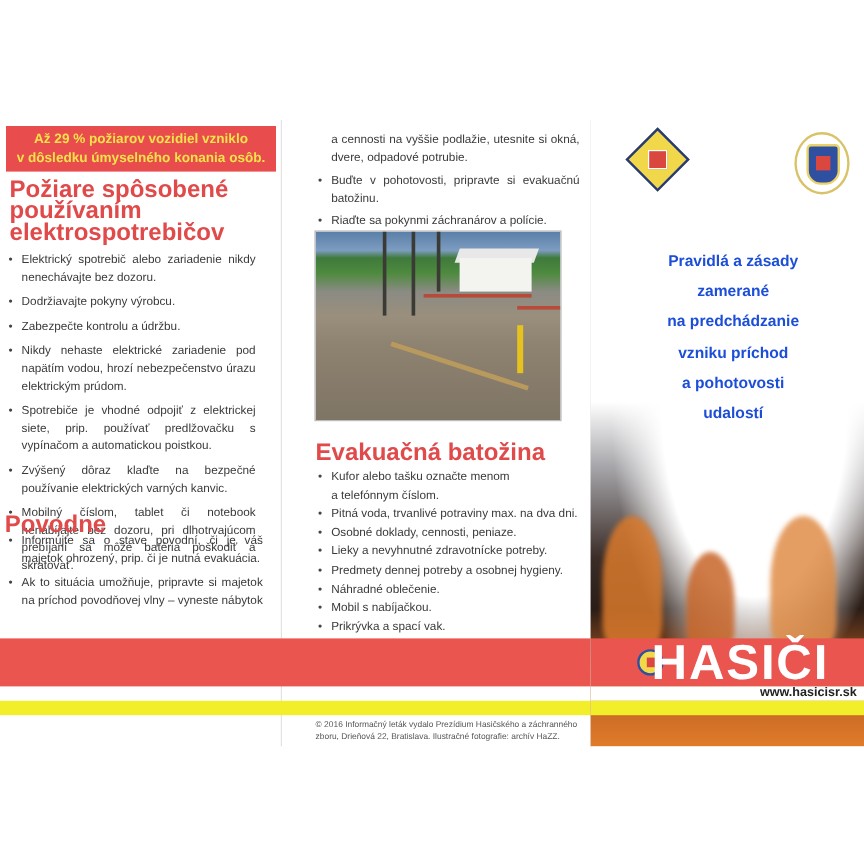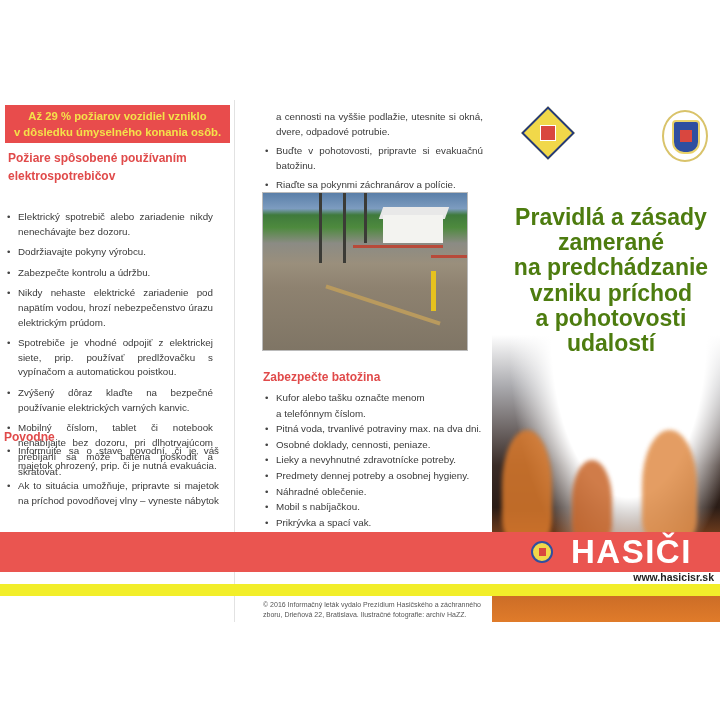--- a/index.html
+++ b/index.html
@@ -3,21 +3,21 @@
 <meta charset="utf-8">
 <style>
   html,body{margin:0;padding:0;background:#fff;}
   body{width:720px;height:720px;position:relative;overflow:hidden;font-family:"Liberation Sans",sans-serif;color:#333;}
   .flyer{position:absolute;left:0;top:100px;width:708px;height:522px;}
   .panel{position:absolute;top:0;height:522px;}
   .p1{left:0;width:234px;}
   .p3{left:492px;width:228px;overflow:hidden;}
   .fold{position:absolute;top:0;width:1px;height:522px;background:#e2e2e2;}
   .callout{position:absolute;left:5px;top:5px;width:225px;height:38px;background:#e84c4c;color:#f4e24a;font-weight:bold;font-size:11.3px;text-align:center;line-height:16px;padding-top:3px;box-sizing:border-box;}
-  .h2{color:#e04a4a;font-weight:bold;font-size:12px;line-height:18px;position:absolute;}
+  .h2{color:#e04a4a;font-weight:bold;font-size:20px;line-height:18px;position:absolute;}
   ul{list-style:none;margin:0;padding:0;position:absolute;}
   ul li{position:relative;padding-left:13px;font-size:9.8px;line-height:14.6px;color:#3a3a3a;}
   ul li::before{content:"•";position:absolute;left:2px;top:0;color:#444;}
   .list1{left:5px;top:110px;width:208px;}
   .list1 li{margin-bottom:6px;text-align:justify;}
   .list2{left:5px;top:344px;width:214px;}
   .list2 li{margin-bottom:6px;text-align:justify;}
   .list3{left:263px;top:10px;width:220px;}
   .list3 li{margin-bottom:5px;text-align:justify;}
   .list3 li.cont::before{content:"";}
@@ -37,25 +37,25 @@
   .yellowband{position:absolute;left:0;top:484px;width:492px;height:12px;background:#f2ee2a;}
   .cover{position:absolute;left:0;top:0;width:228px;height:522px;
     background:radial-gradient(ellipse at 60% 45%,#ffffff 0%,#ffffff 40%,rgba(255,255,255,0) 62%),
       linear-gradient(180deg,#ffffff 0%,#ffffff 45%,#a9a9ad 55%,#3a2c27 70%,#2a1c16 78%,#b05a22 88%,#e07b2a 100%);}
   .flame{position:absolute;border-radius:50% 50% 20% 20%;filter:blur(2px);opacity:.85;}
   .logo1{position:absolute;left:37px;top:14px;width:34px;height:34px;background:#f1d84a;border:2px solid #243a7a;transform:rotate(45deg);}
   .logo1 .inner{position:absolute;left:9px;top:9px;width:14px;height:14px;background:#d9473f;transform:rotate(-45deg);border:1px solid #fff;}
   .logo2{position:absolute;left:180px;top:20px;width:24px;height:30px;background:#2f4fa0;border-radius:4px 4px 12px 12px;border:2px solid #e9d26a;}
   .logo2 .inner{position:absolute;left:6px;top:8px;width:12px;height:12px;background:#d9473f;}
   .logo2-ring{position:absolute;left:170px;top:10px;width:46px;height:52px;border:2px solid #d9c36a;border-radius:50%;box-sizing:border-box;}
-  .title{position:absolute;left:10px;top:105px;width:218px;text-align:center;color:#4d7c0f;font-weight:bold;font-size:23px;line-height:25.2px;}
+  .title{position:absolute;left:10px;top:105px;width:218px;text-align:center;color:#1d4ed8;font-weight:bold;font-size:13px;line-height:25.2px;}
   .hasici-band{position:absolute;left:0;top:432px;width:228px;height:40px;background:#ea5550;}
   .badge{position:absolute;left:39px;top:441px;width:22px;height:22px;border-radius:50%;background:#f1d84a;border:2px solid #2f4fa0;box-sizing:border-box;}
   .badge .inner{position:absolute;left:6px;top:5px;width:7px;height:8px;background:#d9473f;}
-  .hasici{position:absolute;left:79px;top:432px;color:#fff;font-weight:bold;font-size:33px;line-height:40px;letter-spacing:1.5px;}
+  .hasici{position:absolute;left:51px;top:432px;color:#fff;font-weight:bold;font-size:41px;line-height:40px;letter-spacing:1.5px;}
   .url-band{position:absolute;left:0;top:472px;width:228px;height:12px;background:#fff;}
   .url{position:absolute;right:6px;top:471px;font-size:10.5px;font-weight:bold;color:#222;}
   .cover-yellow{position:absolute;left:0;top:484px;width:228px;height:12px;background:#f2ee2a;}
 </style>
 </head>
 <body>
 
 <div class="flyer">
 
   <div class="panel p1">
@@ -96,21 +96,21 @@
     <div class="house"></div>
     <div class="pole" style="left:56px;"></div>
     <div class="pole" style="left:80px;"></div>
     <div class="pole" style="left:101px;height:50px;"></div>
     <div class="rail" style="left:90px;top:52px;width:90px;"></div>
     <div class="rail" style="left:168px;top:62px;width:36px;"></div>
     <div class="ypost" style="left:168px;top:78px;"></div>
     <div class="debris"></div>
   </div>
 
-  <div class="h2" style="left:263px;top:268px;">Zabezpečte batožina</div>
+  <div class="h2" style="left:263px;top:268px;">Evakuačná batožina</div>
   <ul class="list4">
     <li>Kufor alebo tašku označte menom</li>
     <li class="cont">a telefónnym číslom.</li>
     <li>Pitná voda, trvanlivé potraviny max. na dva dni.</li>
     <li>Osobné doklady, cennosti, peniaze.</li>
     <li>Lieky a nevyhnutné zdravotnícke potreby.</li>
     <li>Predmety dennej potreby a osobnej hygieny.</li>
     <li>Náhradné oblečenie.</li>
     <li>Mobil s nabíjačkou.</li>
     <li>Prikrývka a spací vak.</li>

